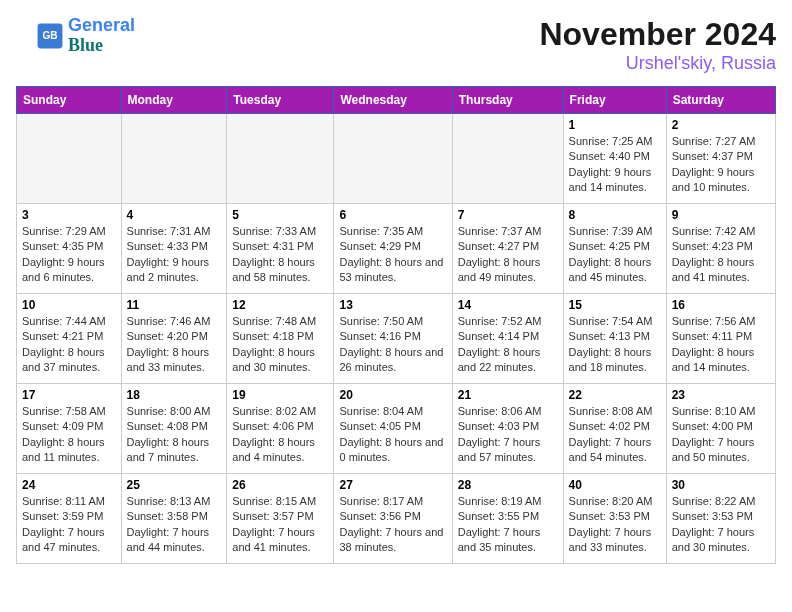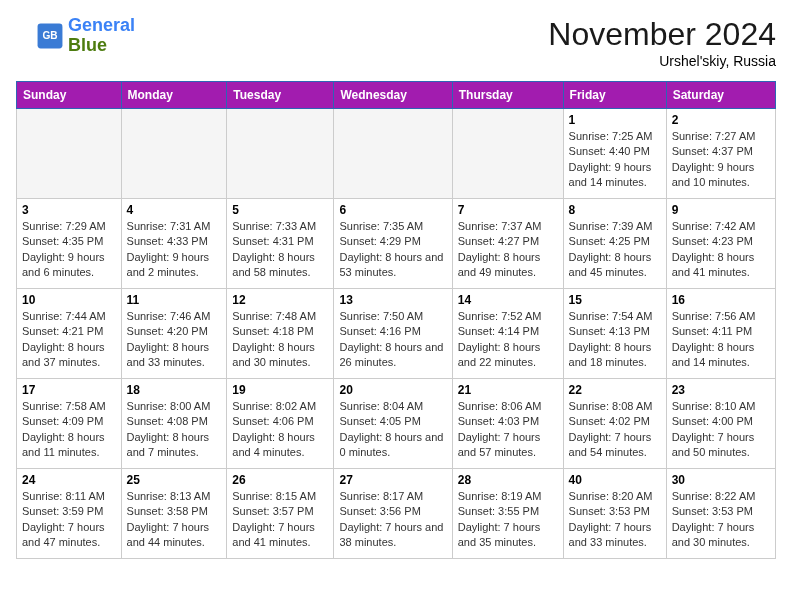--- a/index.html
+++ b/index.html
@@ -31,26 +31,26 @@
     .logo-text span { color: #3b82f6; }
     .logo-icon {
       width: 28px;
       height: 28px;
     }
     .title-section {
       text-align: right;
     }
     .month-title {
       font-size: 32px;
-      font-weight: normal;
+      font-weight: bold;
       color: #1a1a1a;
     }
     .location {
-      font-size: 14px;
-      color: #000000;
+      font-size: 18px;
+      color: #8b5cf6;
     }
     .calendar {
       width: 100%;
       border-collapse: collapse;
       font-size: 11px;
     }
     .calendar th {
       background: #a21caf;
       color: #fff;
       text-align: left;
@@ -87,21 +87,21 @@
 
 <div class="header">
   <div class="logo">
     <svg class="logo-icon" viewBox="0 0 36 36">
       <rect x="2" y="2" width="32" height="32" rx="4" fill="#3a7bd5"></rect>
       <text x="18" y="22" text-anchor="middle" fill="white" font-size="13" font-weight="bold" font-family="Arial">GB</text>
     </svg>
     <div>
       <div class="logo-text">
         <span>General</span><br>
-        <span style="color:#4d7c0f;">Blue</span>
+        <span style="color:#0f766e;font-family:Liberation Serif, serif;">Blue</span>
       </div>
     </div>
   </div>
   <div class="title-section">
     <div class="month-title">November 2024</div>
     <div class="location">Urshel'skiy, Russia</div>
   </div>
 </div>
 
 <table class="calendar">

